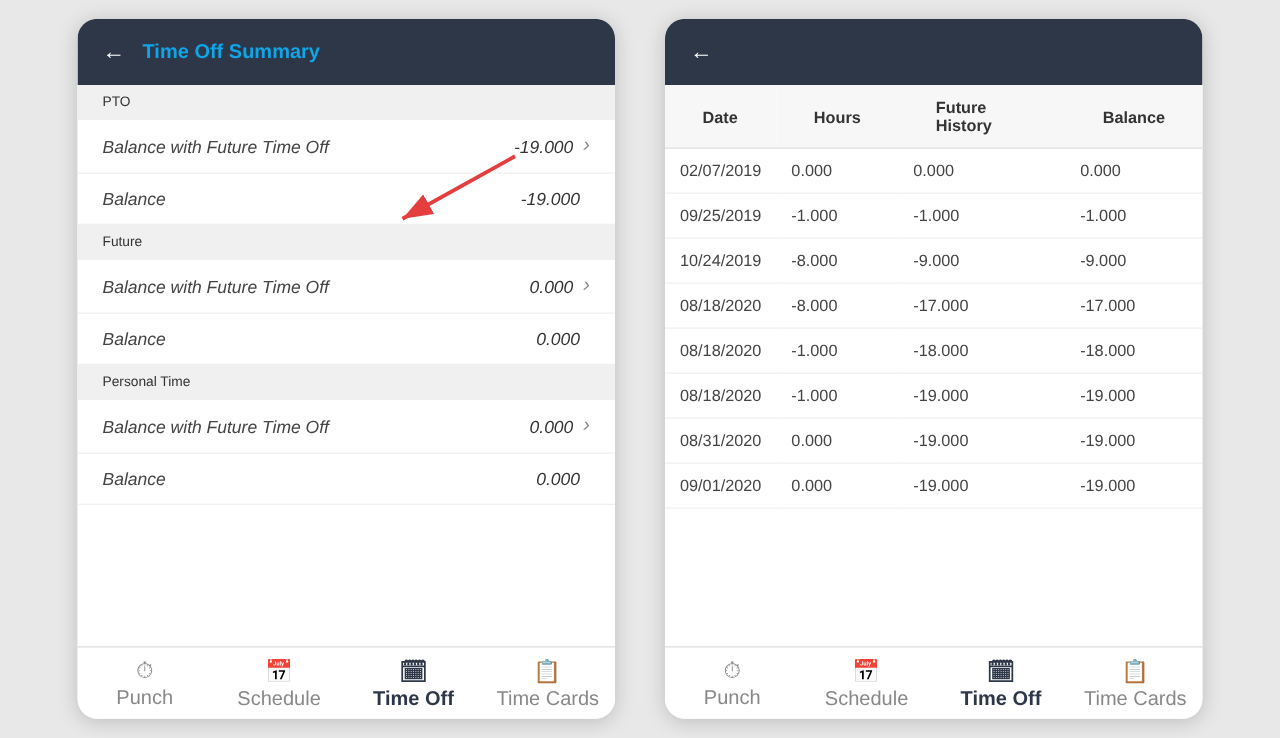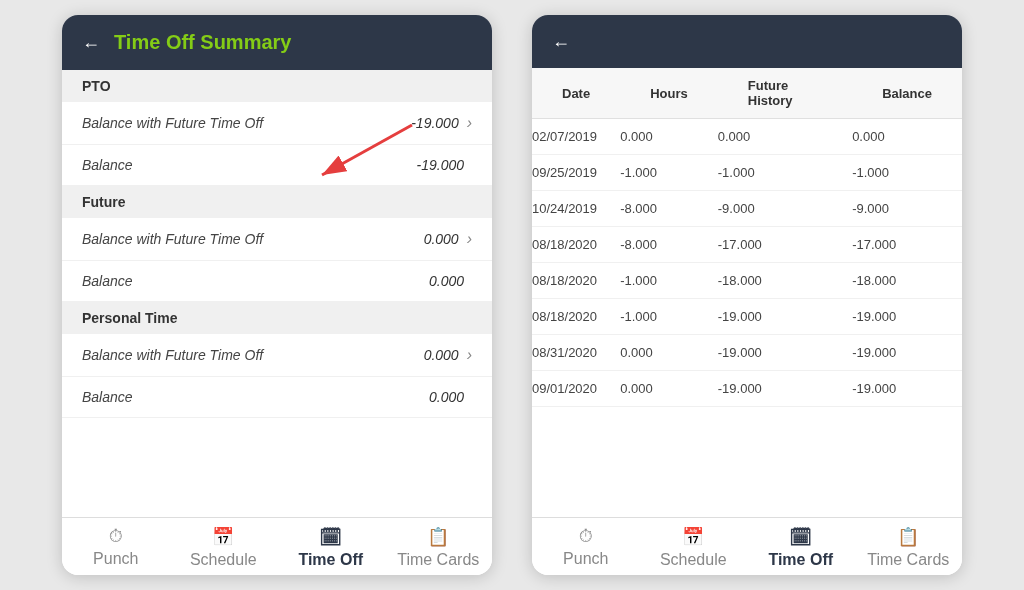--- a/index.html
+++ b/index.html
@@ -34,38 +34,38 @@
       align-items: center;
       gap: 14px;
       flex-shrink: 0;
     }
     .header-back {
       font-size: 18px;
       cursor: pointer;
       color: #fff;
     }
     .header-title {
-      font-size: 20px;
+      font-size: 16px;
       font-weight: 600;
-      color: #84cc16;
+      color: #0ea5e9;
     }
 
     
     .content {
       flex: 1;
       overflow-y: auto;
       background: #fff;
     }
 
     
     .section-label {
       background: #f0f0f0;
       padding: 8px 20px;
-      font-size: 14px;
-      font-weight: 700;
+      font-size: 11px;
+      font-weight: 400;
       color: #333;
     }
 
     
     .row {
       display: flex;
       align-items: center;
       padding: 12px 20px;
       border-bottom: 1px solid #f0f0f0;
       font-style: italic;
@@ -125,21 +125,21 @@
     }
     .history-table th {
       padding: 10px 30px;
       font-size: 13px;
       font-weight: 600;
       color: #333;
       text-align: left;
       border-bottom: 1px solid #e0e0e0;
     }
     .history-table td {
-      padding: 10px 0;
+      padding: 10px 12px;
       font-size: 13px;
       color: #444;
       border-bottom: 1px solid #f0f0f0;
     }
 
     
     .left-phone-wrapper {
       position: relative;
     }
     .red-arrow-svg {

